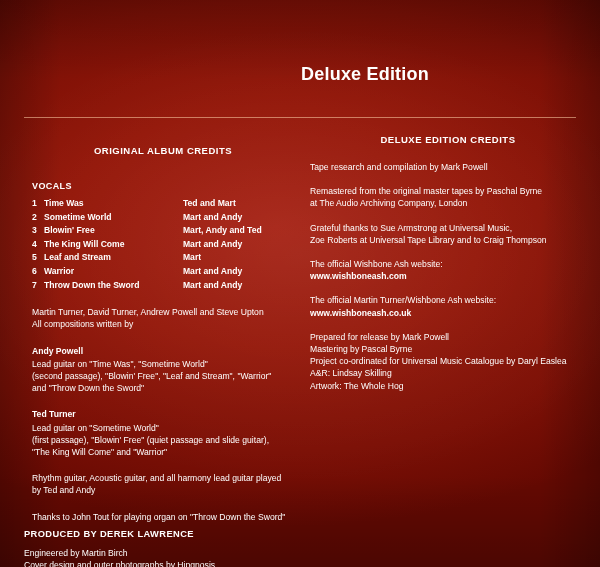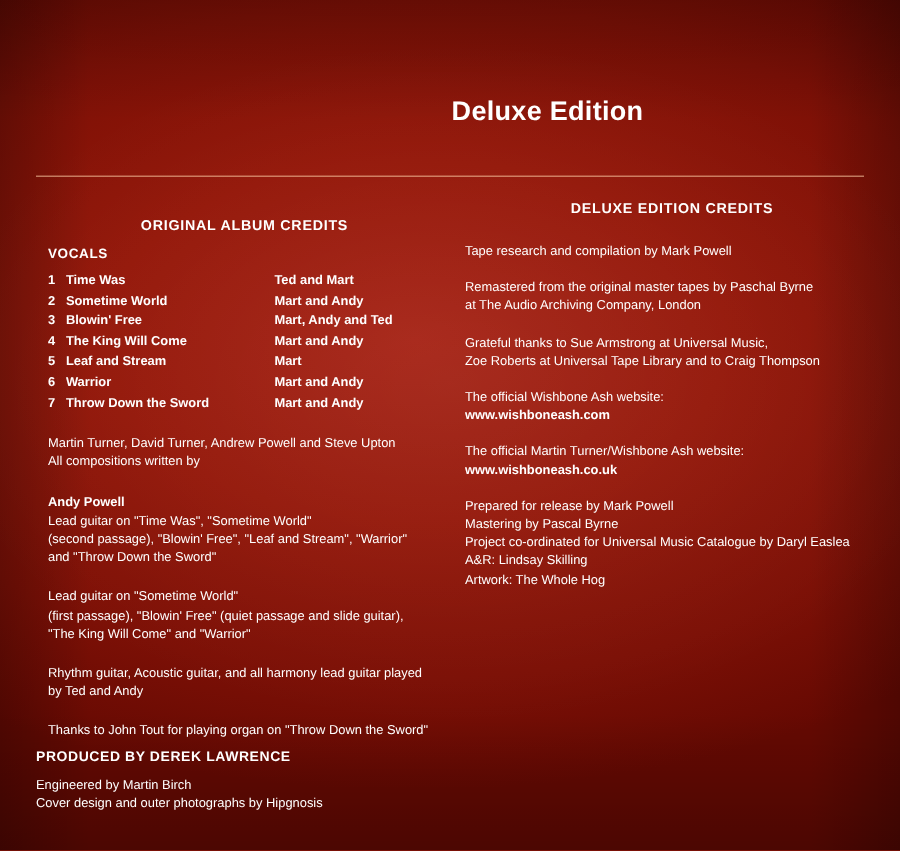--- a/index.html
+++ b/index.html
@@ -74,21 +74,21 @@
   }
   .txt {
     font-size: 8.6px;
     line-height: 12.2px;
   }
   .bold { font-weight: bold; }
   .mt8 { margin-top: 8px; }
   .mt12 { margin-top: 12px; }
   .mt16 { margin-top: 16px; }
 
-  #vocals-heading { margin-top: 8px; margin-left: 8px; }
+  #vocals-heading { margin-top: 25px; margin-left: 8px; }
   .track-table {
     margin-top: 6px;
     margin-left: 8px;
     border-collapse: collapse;
   }
   .track-table td {
     font-size: 8.6px;
     line-height: 13.6px;
     padding: 0;
     vertical-align: top;
@@ -174,20 +174,21 @@
     <div class="block indent">
       <div class="txt bold">Andy Powell</div>
       <div class="body">
         <div class="txt">Lead guitar on "Time Was", "Sometime World"</div>
         <div class="txt">(second passage), "Blowin' Free", "Leaf and Stream", "Warrior"</div>
         <div class="txt">and "Throw Down the Sword"</div>
       </div>
     </div>
 
     <div class="block indent">
+      <div class="txt bold">Ted Turner</div>
       <div class="body">
         <div class="txt">Lead guitar on "Sometime World"</div>
         <div class="txt">(first passage), "Blowin' Free" (quiet passage and slide guitar),</div>
         <div class="txt">"The King Will Come" and "Warrior"</div>
       </div>
     </div>
 
     <div class="block indent">
       <div class="txt">Rhythm guitar, Acoustic guitar, and all harmony lead guitar played</div>
       <div class="txt">by Ted and Andy</div>

